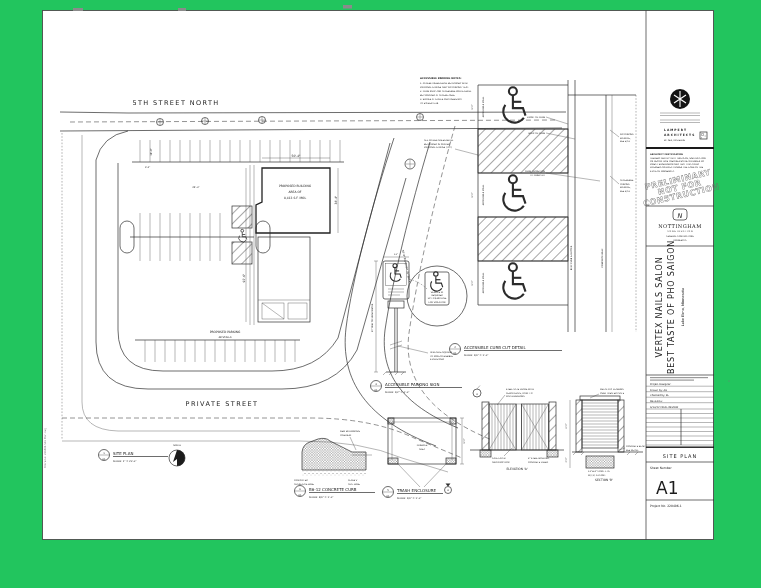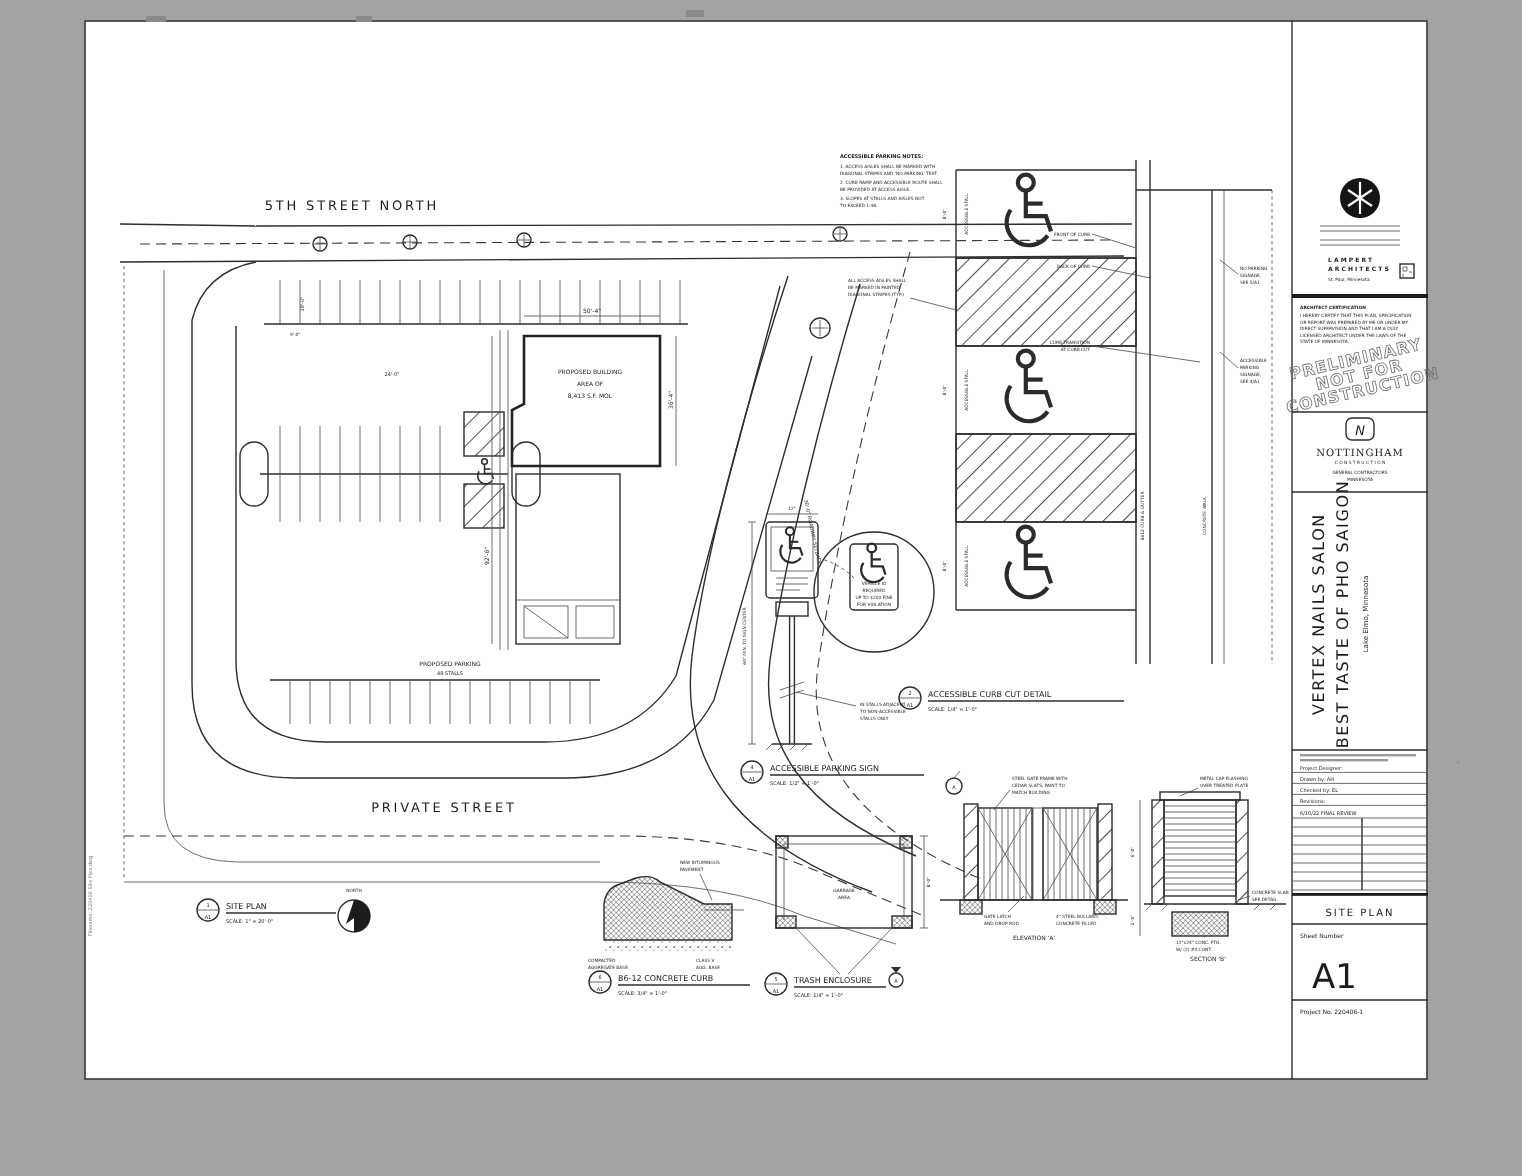--- a/index.html
+++ b/index.html
@@ -1,16 +1,16 @@
 <!DOCTYPE html>
 <html><head>
 <meta charset="utf-8">
 <style>
   html,body{margin:0;padding:0;background:#ffffff;}
-  #page{position:relative;width:761px;height:588px;background:#a3a3a3;overflow:hidden;}
+  #page{position:relative;width:761px;height:588px;background:#22c55e;overflow:hidden;}
   svg{font-family:"DejaVu Sans", sans-serif;}
   .ln{stroke:#2e2e2e;fill:none;stroke-width:0.7;}
   .thk{stroke:#232323;fill:none;stroke-width:1.3;}
   .thin{stroke:#4a4a4a;fill:none;stroke-width:0.4;}
   .dsh{stroke:#3a3a3a;fill:none;stroke-width:0.55;stroke-dasharray:5 3;}
   .dsh2{stroke:#555;fill:none;stroke-width:0.45;stroke-dasharray:1.6 1.6;}
   text{fill:#1c1c1c;}
   .t22{font-size:2.2px;} .t25{font-size:2.5px;} .t3{font-size:3px;}
   .t35{font-size:3.5px;} .t4{font-size:4px;} .t5{font-size:5px;letter-spacing:1px;}
   .t65{font-size:6.5px;letter-spacing:1.4px;}

